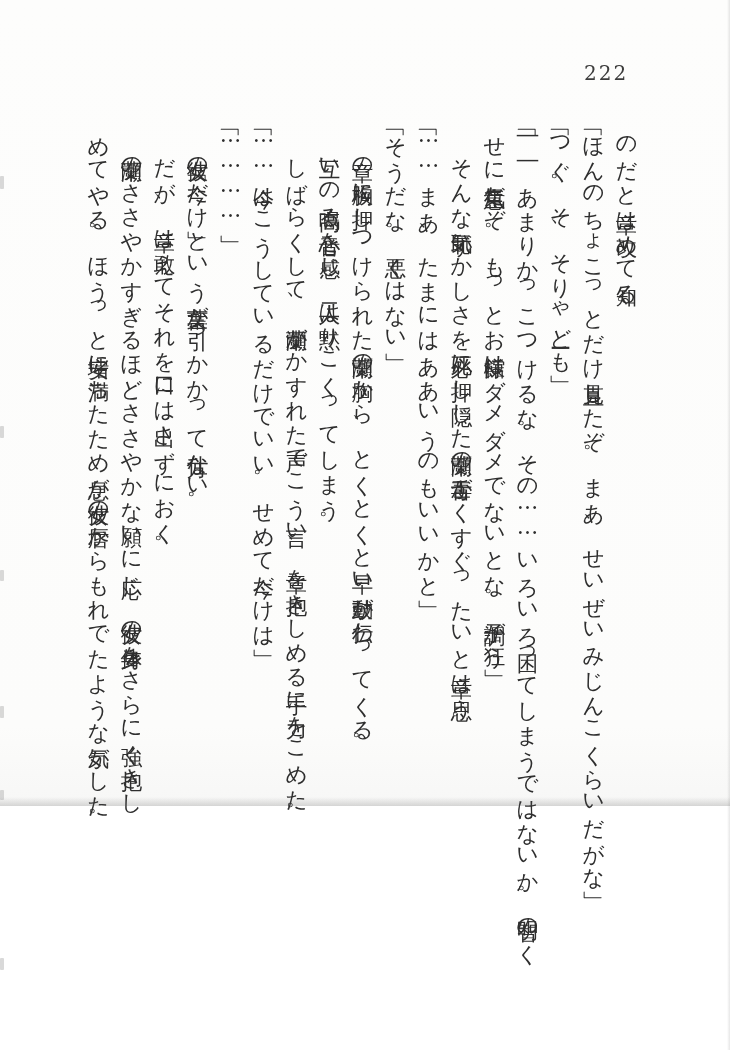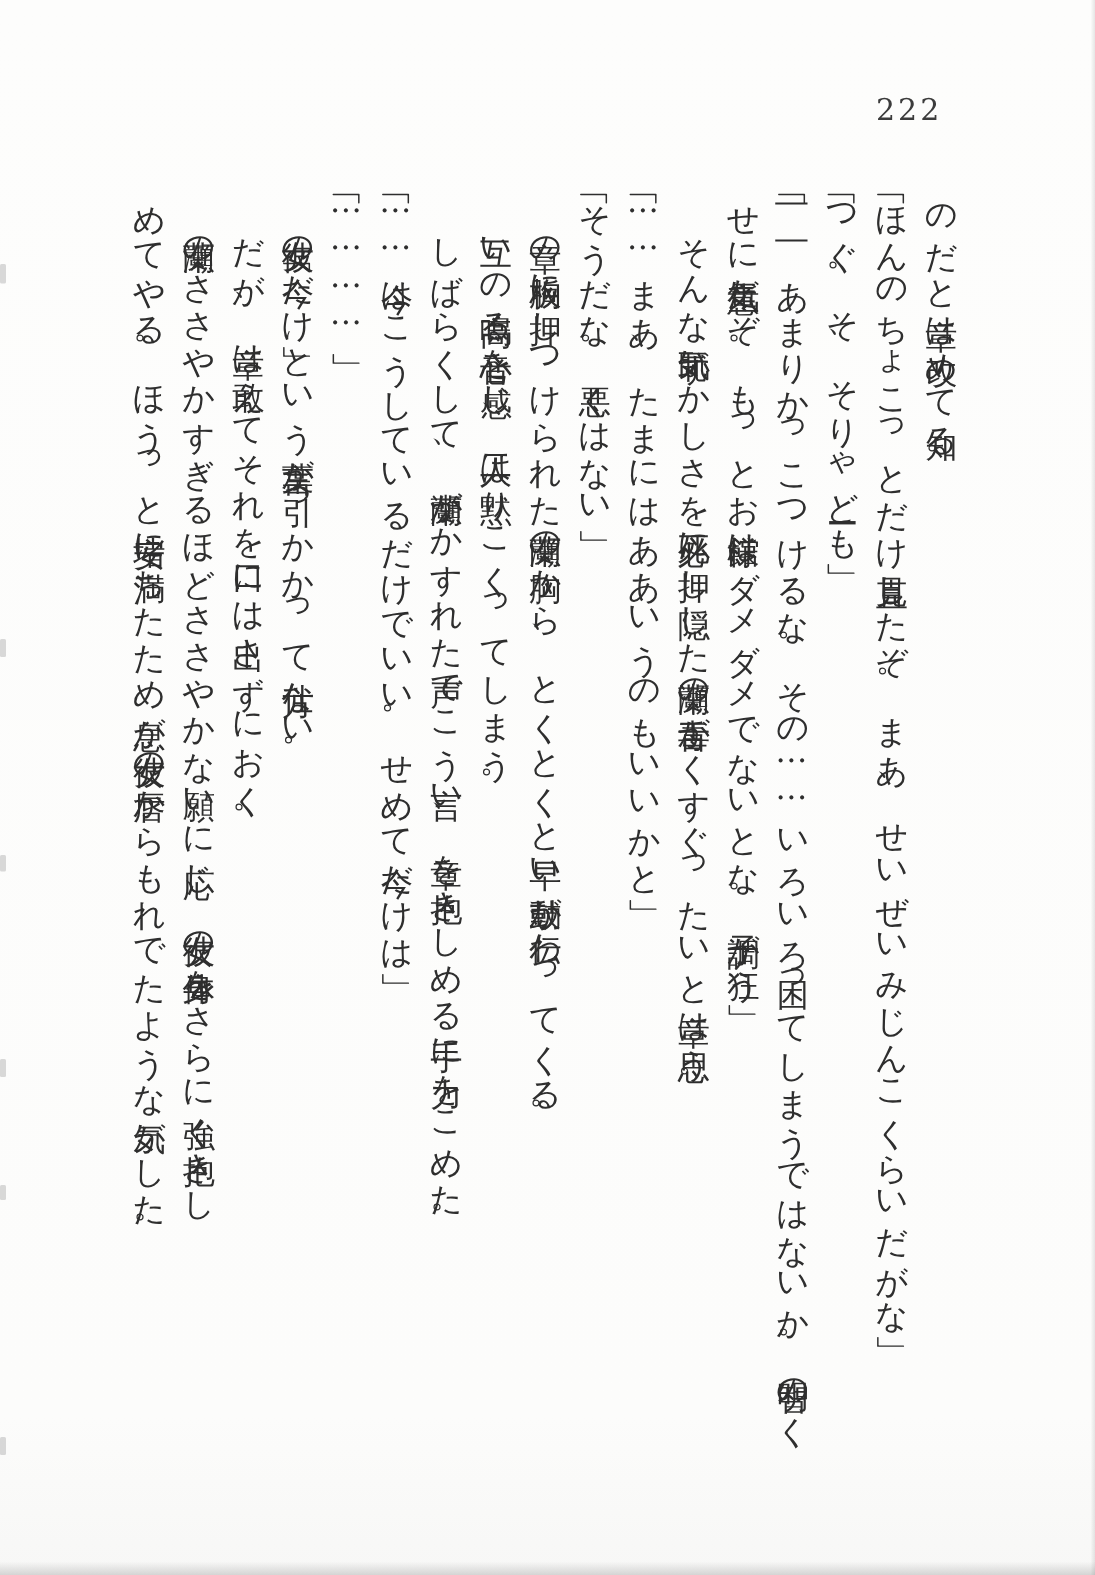--- a/index.html
+++ b/index.html
@@ -6,21 +6,21 @@
     margin: 0;
     padding: 0;
     width: 730px;
     height: 1050px;
     overflow: hidden;
     background: #ffffff;
   }
   .page {
     position: relative;
     width: 730px;
-    height: 1050px;
+    height: 806px;
     background: linear-gradient(180deg, #fdfdfc 0%, #fcfcfb 90%, #f7f7f6 100%);
     font-family: "DejaVu Serif", "Liberation Serif", serif;
   }
   .page-number {
     position: absolute;
     top: 61px;
     left: 584px;
     font-size: 20px;
     letter-spacing: 2px;
     color: #3c3c3c;

